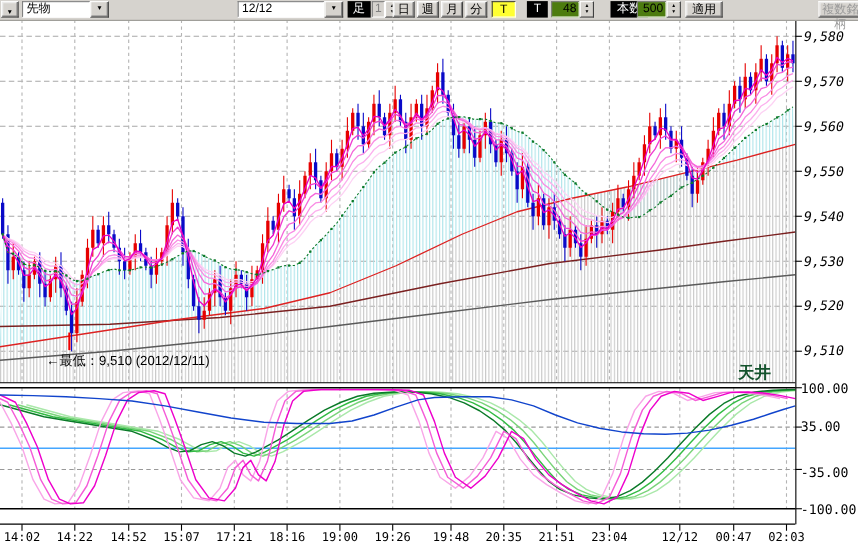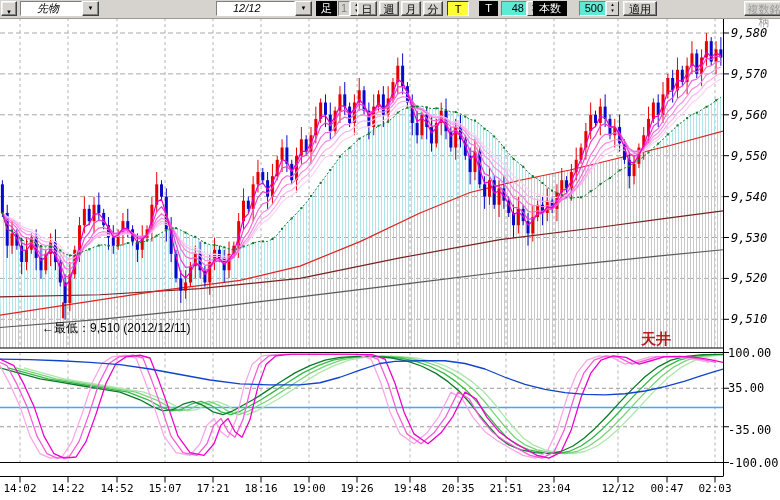--- a/index.html
+++ b/index.html
@@ -10,27 +10,27 @@
   
   .toolbar{position:absolute;left:0;top:0;width:780px;height:18px;background:#d6d3ce;z-index:5;
            border-bottom:1px solid #9a9a94;}
   .tb{position:absolute;top:1px;height:15px;box-sizing:border-box;font-size:11px;line-height:13px;}
   .raised{background:#d6d3ce;border:1px solid;border-color:#ffffff #404040 #404040 #ffffff;
           box-shadow:inset -1px -1px 0 #808080,inset 1px 1px 0 #ececec;}
   .pressed{background:#ffff33;border:1px solid;border-color:#404040 #ffffff #ffffff #404040;}
   .btn{text-align:center;cursor:default;padding-top:1px;}
   .combo{display:flex;}
   .combo .field{flex:1;background:#ffffff;border:1px solid;border-color:#808080 #ffffff #ffffff #808080;
-                padding:0 16px;overflow:hidden;white-space:nowrap;font-style:italic;}
+                padding:0 3px;overflow:hidden;white-space:nowrap;}
   .combo .drop{width:15px;background:#d6d3ce;border:1px solid;border-color:#ffffff #404040 #404040 #ffffff;
                box-shadow:inset -1px -1px 0 #808080;display:flex;align-items:center;justify-content:center;
                font-size:6px;color:#000;}
   .tag{background:#000;color:#fff;text-align:center;padding-top:1px;}
   .spin{display:flex;}
-  .spin .sfield{background:#5eead4;border:1px solid;border-color:#808080 #fff #fff #808080;
+  .spin .sfield{background:#4d7c0f;border:1px solid;border-color:#808080 #fff #fff #808080;
                 text-align:right;padding:0 2px;flex:1;}
   .spin .sfield.dis{background:#d6d3ce;color:#808080;}
   .spin .sbtn{width:11px;background:#d6d3ce;border:1px solid;border-color:#fff #404040 #404040 #fff;
               font-size:4.5px;line-height:6px;text-align:center;color:#000;}
   .disbtn{color:#9a9a9a;text-align:center;padding-top:1px;}
   
   .lbl{position:absolute;color:#000;white-space:nowrap;z-index:3;}
   .mono{font-family:"DejaVu Sans Mono","Liberation Mono",monospace;}
   .price-lbl{font-size:12px;height:14px;font-style:italic;}
   .ind-lbl{font-size:12px;height:14px;}
@@ -570,21 +570,21 @@
       <div class="lbl mono time-lbl" style="left: 410px; top: 482px;">19:48</div>
       <div class="lbl mono time-lbl" style="left: 458px; top: 482px;">20:35</div>
       <div class="lbl mono time-lbl" style="left: 506px; top: 482px;">21:51</div>
       <div class="lbl mono time-lbl" style="left: 554px; top: 482px;">23:04</div>
       <div class="lbl mono time-lbl" style="left: 618px; top: 482px;">12/12</div>
       <div class="lbl mono time-lbl" style="left: 667px; top: 482px;">00:47</div>
       <div class="lbl mono time-lbl" style="left: 715px; top: 482px;">02:03</div>
     </div>
 
   <div class="lbl anno" style="left:42px;top:320px;">←最低：9,510 (2012/12/11)</div>
-  <div class="lbl ceiling" style="left:641px;top:330px;color:#b91c1c;">天井</div>
+  <div class="lbl ceiling" style="left:671px;top:330px;color:#14532d;">天井</div>
 
   <div class="toolbar">
     <div class="tb raised btn" style="left:1px;width:16px;font-size:6px;padding-top:4px;">
       <span>▼</span>
     </div>
     <div class="tb combo" style="left:20px;width:79px;">
       <div class="field">先物</div>
       <div class="drop">▼</div>
     </div>
     <div class="tb combo" style="left:216px;width:96px;">
@@ -599,21 +599,21 @@
     <div class="tb raised btn" style="left:357px;width:20px;">日</div>
     <div class="tb raised btn" style="left:379px;width:20px;">週</div>
     <div class="tb raised btn" style="left:401px;width:20px;">月</div>
     <div class="tb raised btn" style="left:423px;width:20px;">分</div>
     <div class="tb pressed btn" style="left:447px;width:22px;">T</div>
     <div class="tb tag" style="left:479px;width:19px;">T</div>
     <div class="tb spin" style="left:501px;width:39px;">
       <div class="sfield">48</div>
       <div class="sbtn"><span>▲</span><br><span>▼</span></div>
     </div>
-    <div class="tb tag" style="left:533px;width:34px;">本数</div>
+    <div class="tb tag" style="left:555px;width:34px;">本数</div>
     <div class="tb spin" style="left:579px;width:40px;">
       <div class="sfield">500</div>
       <div class="sbtn"><span>▲</span><br><span>▼</span></div>
     </div>
     <div class="tb raised btn" style="left:623px;width:34px;">適用</div>
     <div class="tb raised disbtn" style="left:744px;width:40px;">複数銘柄</div>
   </div>
 </div>
 
 </body></html>

